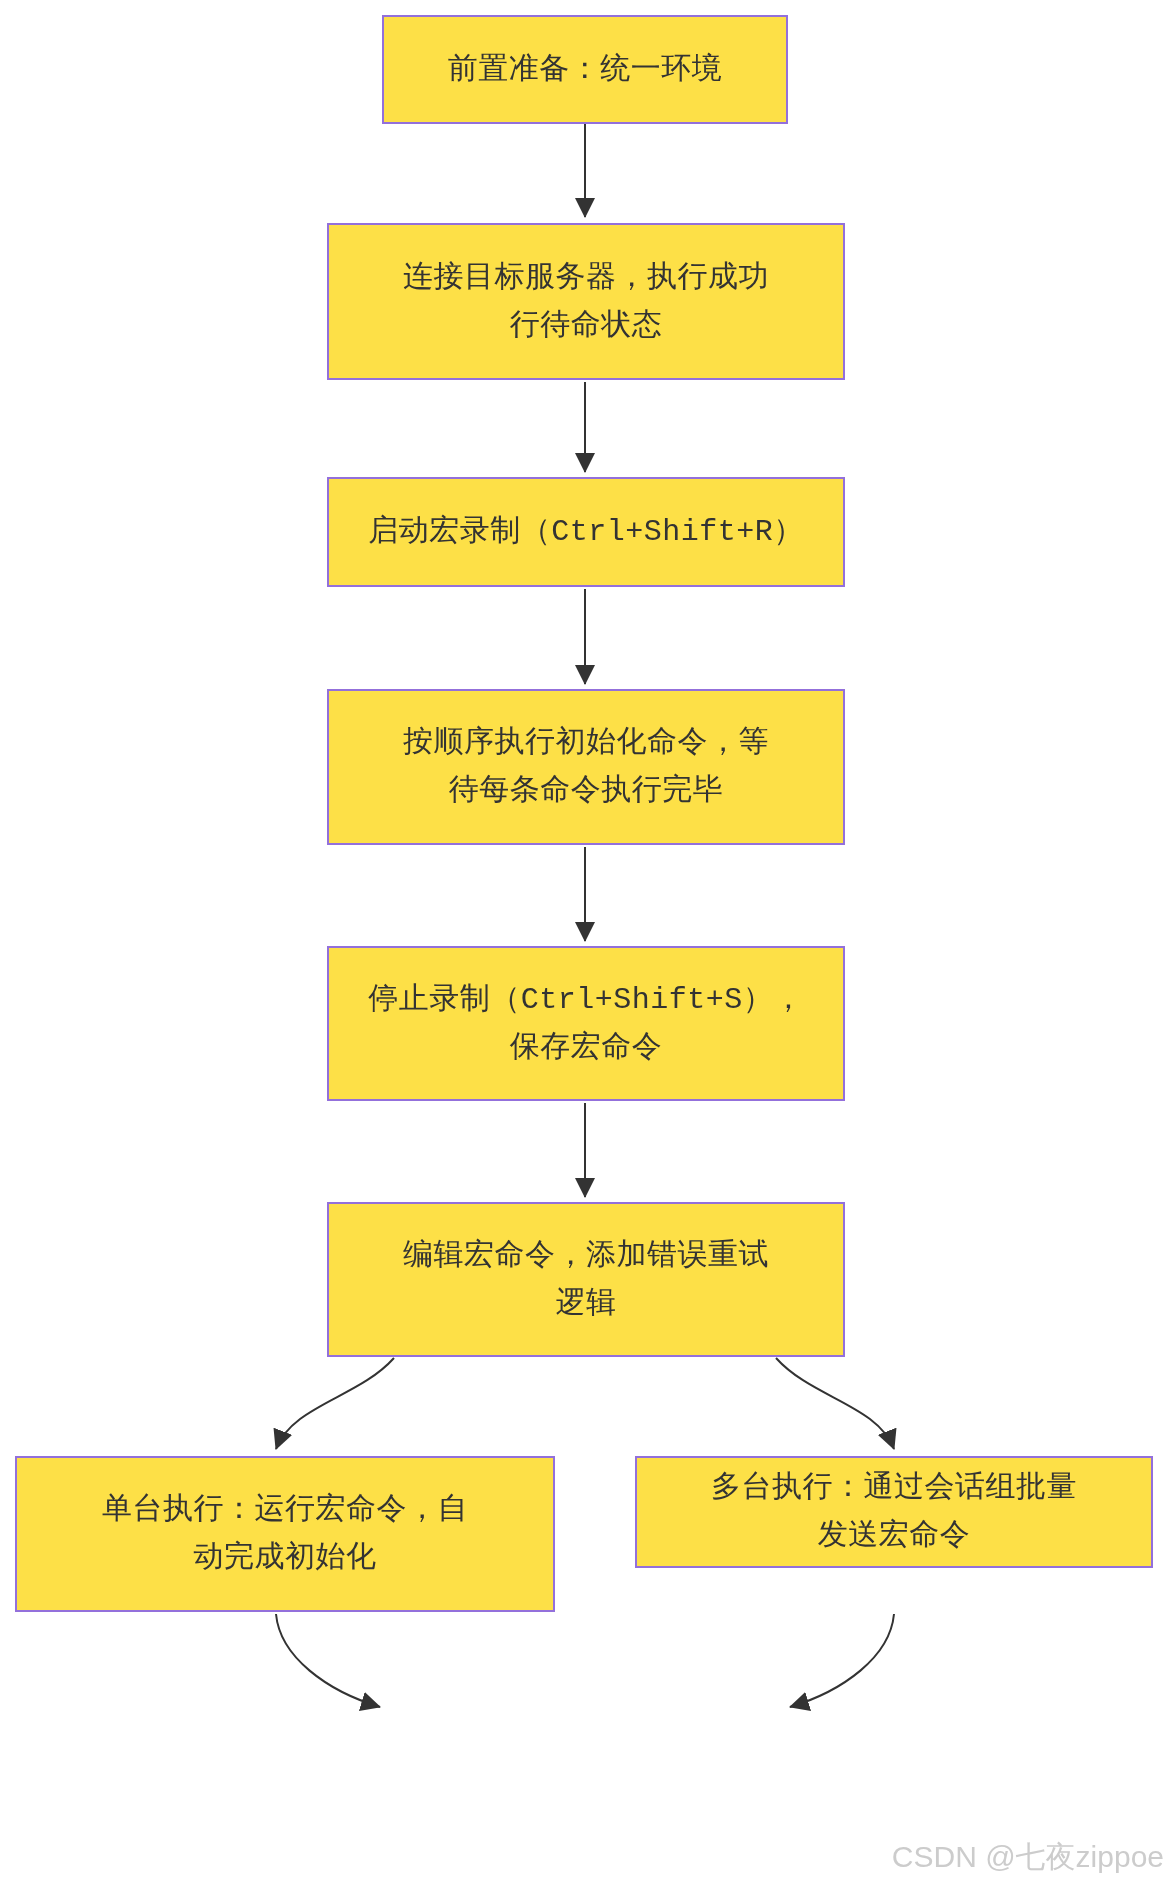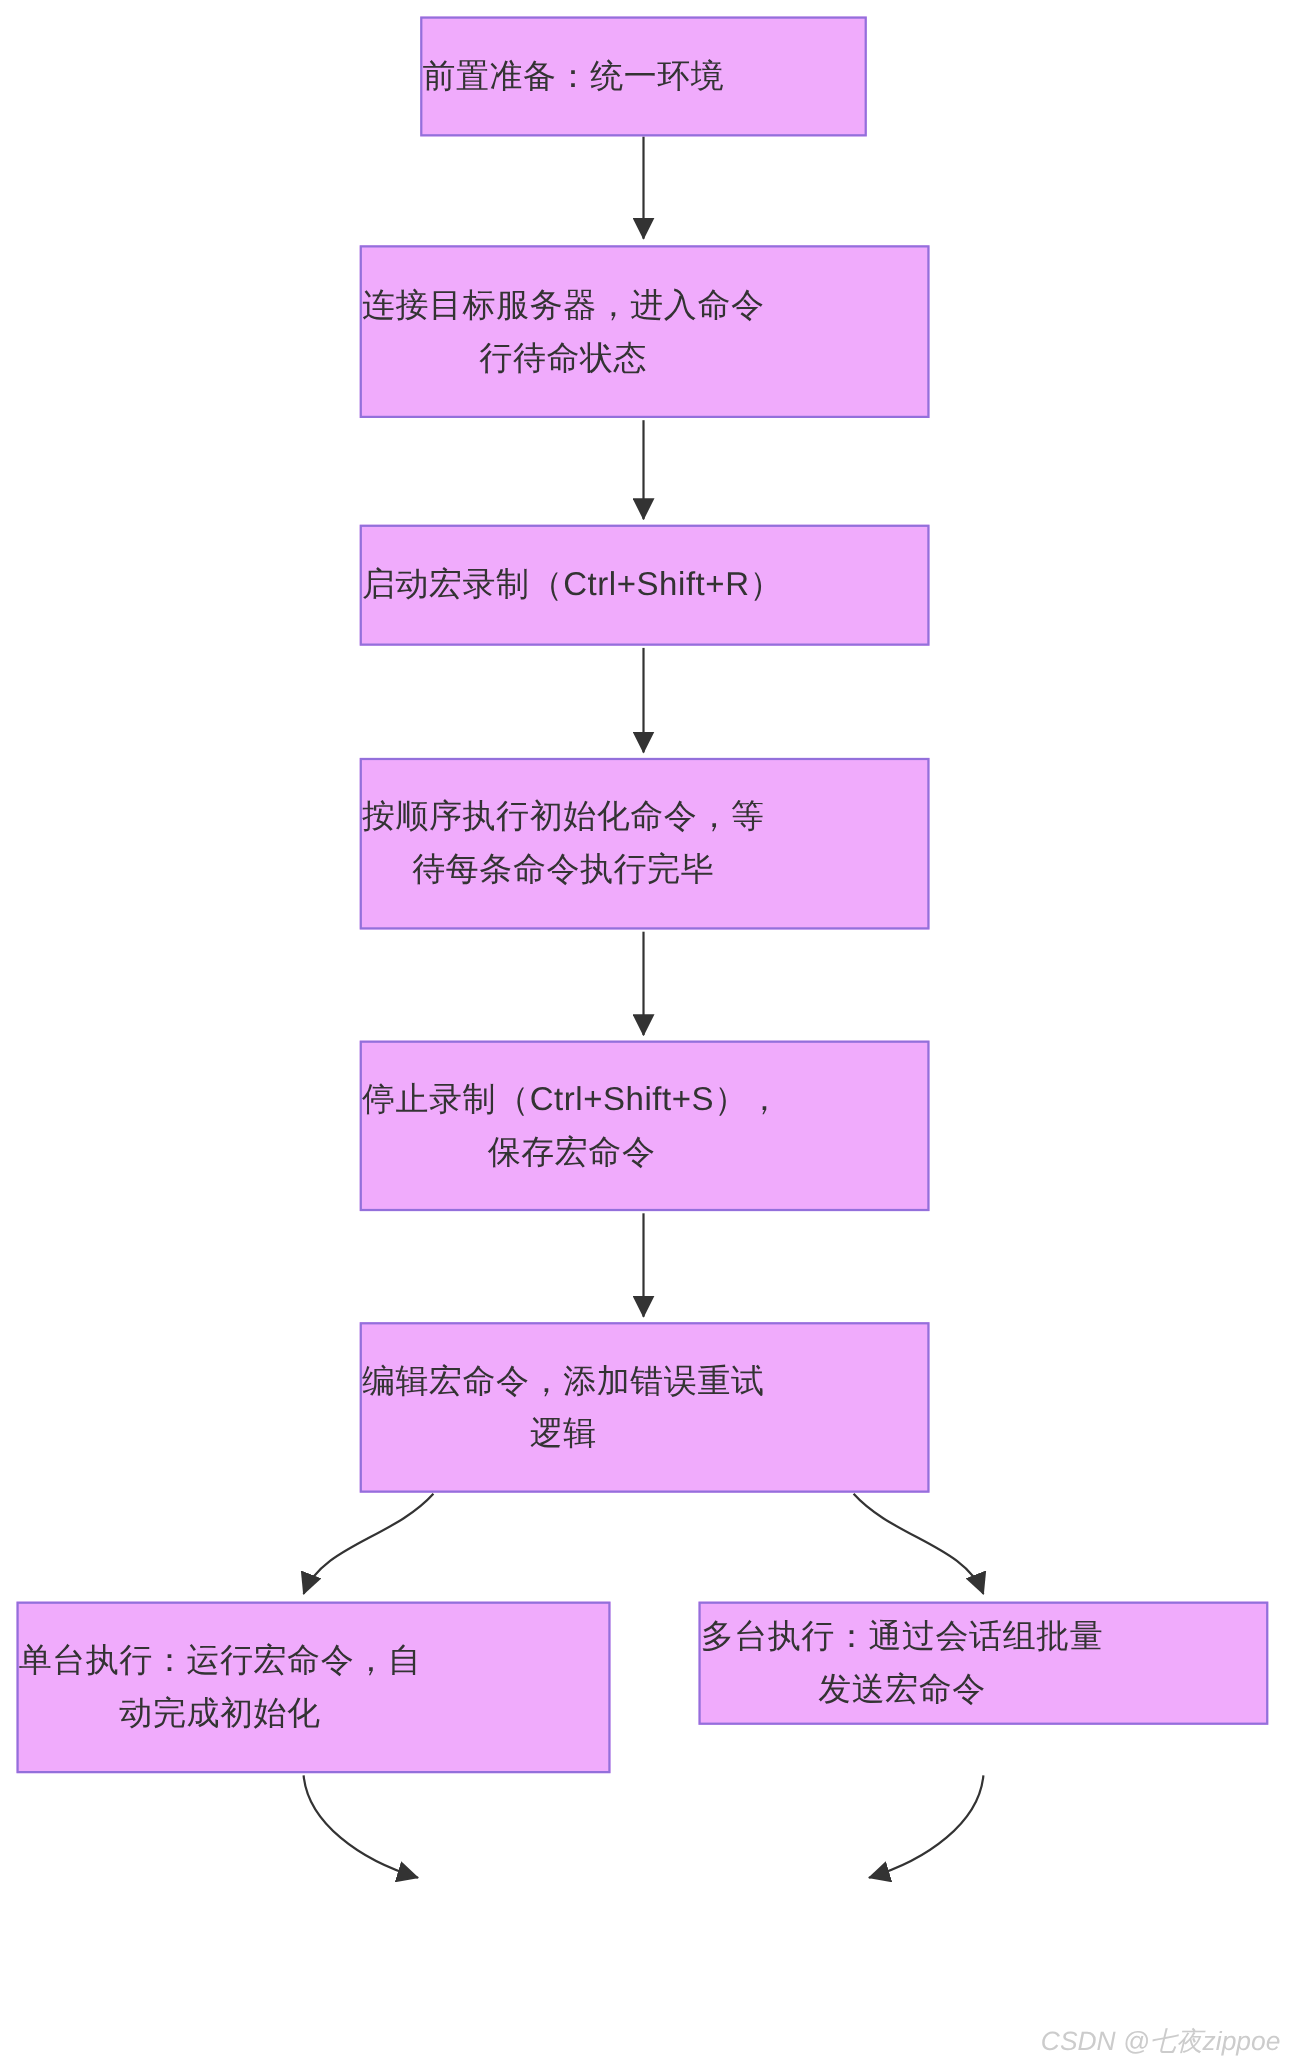--- a/index.html
+++ b/index.html
@@ -13,42 +13,42 @@
   }
   .edge-layer {
     position: absolute;
     left: 0; top: 0;
     width: 1172px; height: 1884px;
     pointer-events: none;
   }
   .node {
     position: absolute;
     box-sizing: border-box;
-    background: #f0abfc;
+    background: #fde047;
     border: 2px solid #9370DB;
     display: flex;
     align-items: center;
-    justify-content: flex-start;
+    justify-content: center;
     text-align: center;
+    font-family: Liberation Mono, monospace;
   }
   .node-label {
     color: #333333;
     font-size: 30px;
     line-height: 48px;
     white-space: pre-line;
     letter-spacing: 0.5px;
   }
   .watermark {
     position: absolute;
     right: 8px;
     top: 1842px;
     color: #cccccc;
-    font-size: 24px;
+    font-size: 30px;
     line-height: 30px;
-    font-style: italic;
   }
 </style>
 </head>
 <body>
 
 <div class="canvas">
 
   <svg class="edge-layer" width="1172" height="1884" viewBox="0 0 1172 1884" xmlns="http://www.w3.org/2000/svg">
     <defs>
       <marker id="arrow" viewBox="0 0 10 10" refX="9.5" refY="5" markerWidth="10" markerHeight="10" orient="auto">
@@ -66,21 +66,21 @@
       <path d="M276,1614 C280,1657 327,1691 380,1707" marker-end="url(#arrow)"></path>
       <path d="M894,1614 C890,1657 843,1691 790,1707" marker-end="url(#arrow)"></path>
     </g>
   </svg>
 
   <div class="node" style="left:382px; top:15px; width:406px; height:109px;">
     <span class="node-label">前置准备：统一环境</span>
   </div>
 
   <div class="node" style="left:327px; top:223px; width:518px; height:157px;">
-    <span class="node-label">连接目标服务器，进入命令
+    <span class="node-label">连接目标服务器，执行成功
 行待命状态</span>
   </div>
 
   <div class="node" style="left:327px; top:477px; width:518px; height:110px;">
     <span class="node-label">启动宏录制（Ctrl+Shift+R）</span>
   </div>
 
   <div class="node" style="left:327px; top:689px; width:518px; height:156px;">
     <span class="node-label">按顺序执行初始化命令，等
 待每条命令执行完毕</span>

